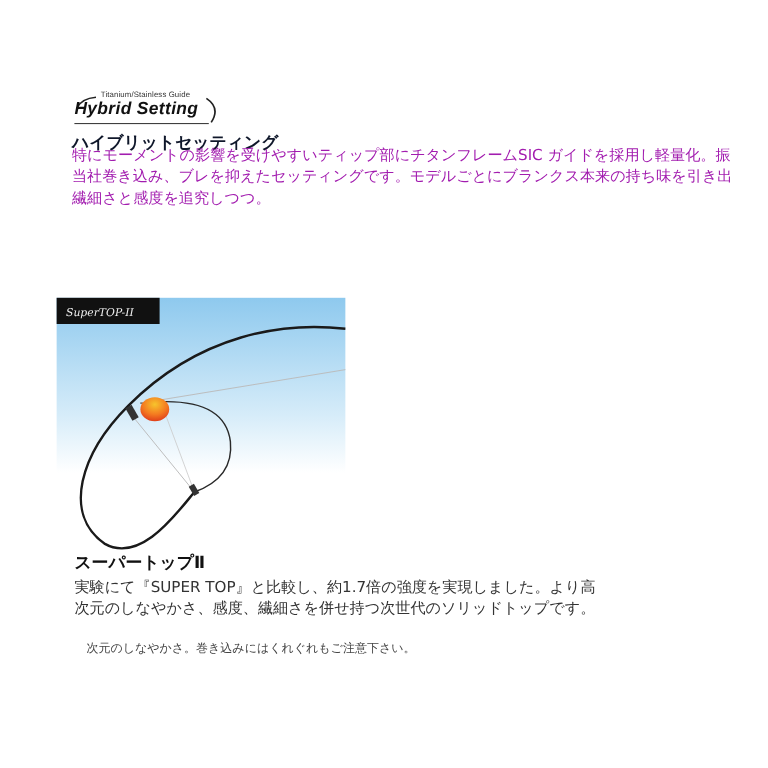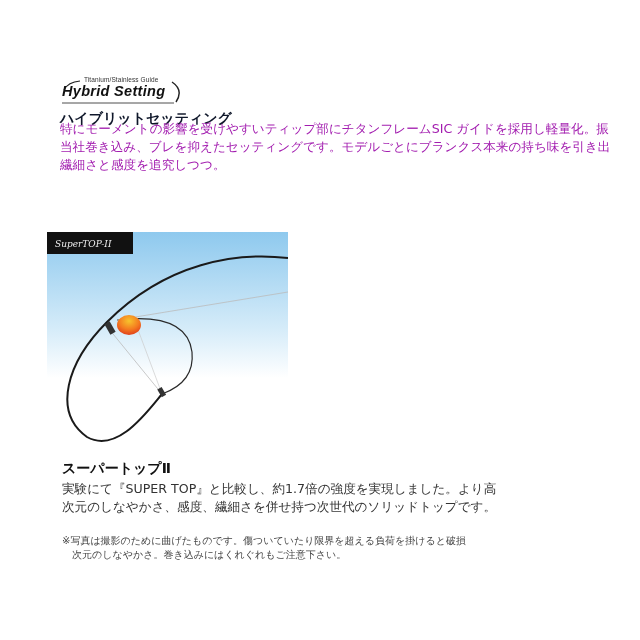--- a/index.html
+++ b/index.html
@@ -7,21 +7,21 @@
            font-family: "DejaVu Sans", sans-serif; color: #333333; }
     .logo { position: absolute; left: 60px; top: 76px; width: 122px; height: 28px; text-decoration: underline; }
     .logo .sub { position: absolute; left: 24px; top: 0px; font-size: 6.5px; color: #333;
                  font-family: "Liberation Sans", sans-serif; letter-spacing: 0.1px; white-space: nowrap; }
     .logo .main { position: absolute; left: 2px; top: 7px; font-size: 14.5px; font-weight: bold; font-style: italic;
                   color: #111; font-family: "Liberation Sans", sans-serif; white-space: nowrap; letter-spacing: 0.3px; }
     .logo svg { position: absolute; left: 0; top: 0; }
     .h1 { position: absolute; left: 60px; top: 110px; font-size: 14px; font-weight: bold; color: #0f172a; white-space: nowrap; }
     .para { position: absolute; left: 60px; top: 120px; width: 560px; font-size: 12.6px; line-height: 18px; color: #a21caf; }
     .para div { white-space: nowrap; }
-    .photo { position: absolute; left: 47px; top: 232px; width: 241px; height: 218px; }
+    .photo { position: absolute; left: 47px; top: 248px; width: 241px; height: 218px; }
     .h2 { position: absolute; left: 62px; top: 460px; font-size: 14px; font-weight: bold; color: #111; white-space: nowrap; }
     .para2 { position: absolute; left: 62px; top: 480px; font-size: 12.6px; line-height: 17.5px; color: #333; }
     .para2 div { white-space: nowrap; }
     .note { position: absolute; left: 62px; top: 534px; font-size: 10px; line-height: 14px; color: #444; }
     .note div { white-space: nowrap; }
     .note .indent { padding-left: 10px; }
   </style>
 </head>
 <body>
 
@@ -75,15 +75,14 @@
     <ellipse cx="82" cy="93" rx="12" ry="10" fill="url(#ball)"></ellipse>
   </svg>
 </div>
 
 <div class="h2">スーパートップⅡ</div>
 <div class="para2">
   <div>実験にて『SUPER TOP』と比較し、約1.7倍の強度を実現しました。より高</div>
   <div>次元のしなやかさ、感度、繊細さを併せ持つ次世代のソリッドトップです。</div>
 </div>
 <div class="note">
-  <div>※写真は撮影のために曲げたものです。傷ついていたり限界を超える負荷を掛けると破損</div>
   <div class="indent">次元のしなやかさ。巻き込みにはくれぐれもご注意下さい。</div>
 </div>
 
 </body></html>

